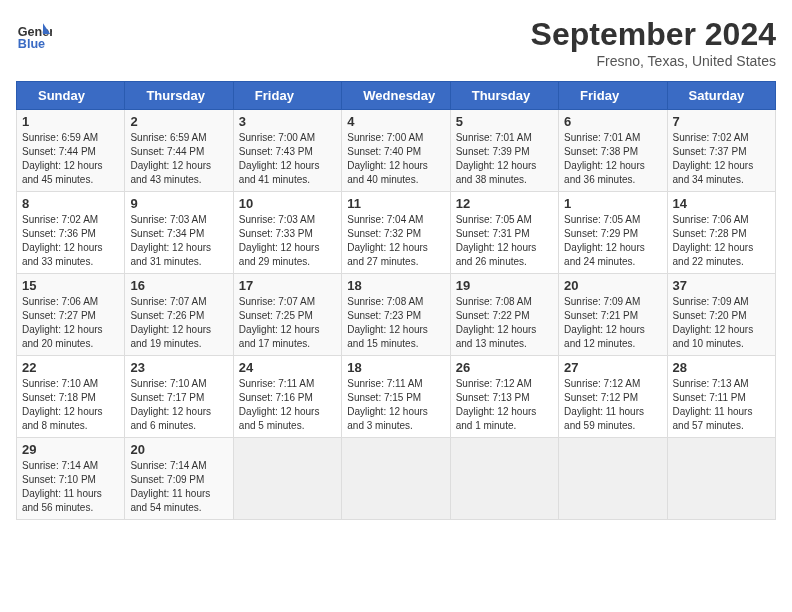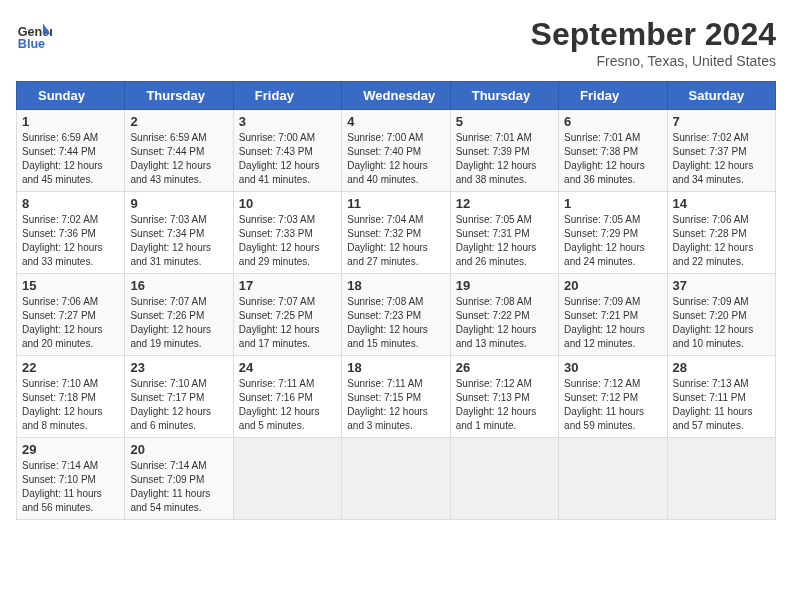--- a/index.html
+++ b/index.html
@@ -218,21 +218,21 @@
         </td>
         <td>
           <span class="day-number">18</span>
 <div class="day-info">Sunrise: 7:11 AM<br>Sunset: 7:15 PM<br>Daylight: 12 hours and 3 minutes.</div>
         </td>
         <td>
           <span class="day-number">26</span>
 <div class="day-info">Sunrise: 7:12 AM<br>Sunset: 7:13 PM<br>Daylight: 12 hours and 1 minute.</div>
         </td>
         <td>
-          <span class="day-number">30</span>
+          <span class="day-number">27</span>
 <div class="day-info">Sunrise: 7:12 AM<br>Sunset: 7:12 PM<br>Daylight: 11 hours and 59 minutes.</div>
         </td>
         <td>
           <span class="day-number">28</span>
 <div class="day-info">Sunrise: 7:13 AM<br>Sunset: 7:11 PM<br>Daylight: 11 hours and 57 minutes.</div>
         </td>
       </tr>
       <tr>
         <td>
           <span class="day-number">29</span>

